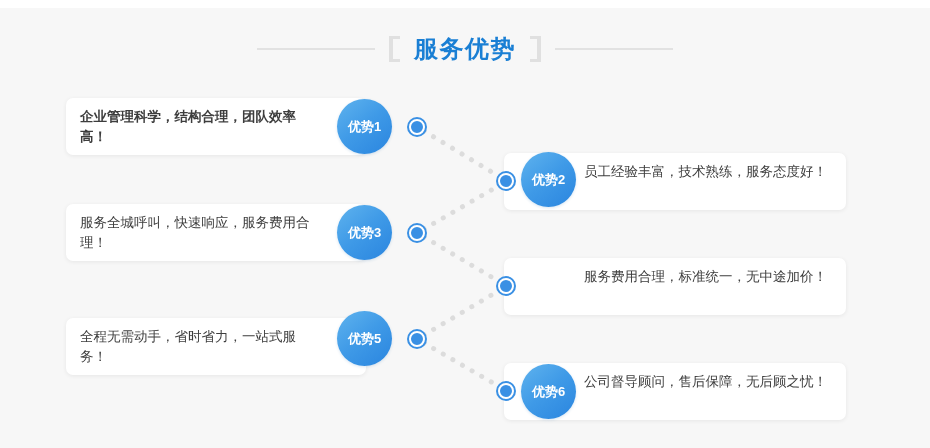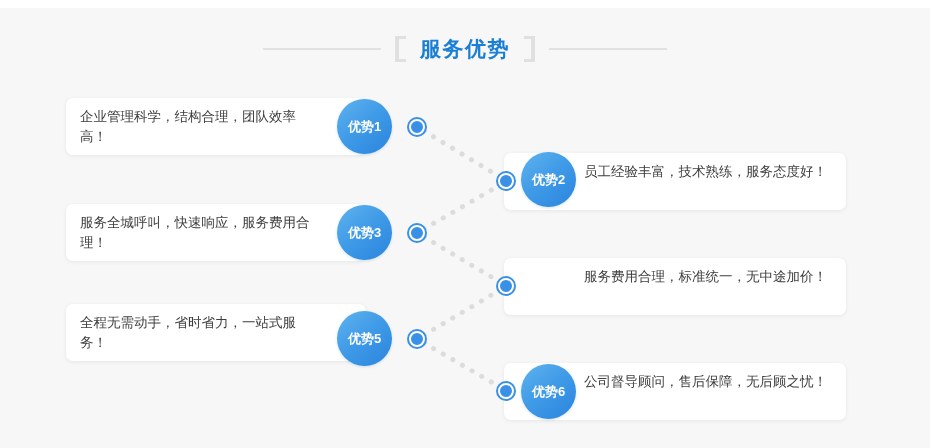--- a/index.html
+++ b/index.html
@@ -59,21 +59,21 @@
     background: #e0e0e0;
   }
   .bracket.left::before { left: 0; top: 0; width: 4px; height: 26px; }
   .bracket.left::after  { left: 0; top: 0; width: 11px; height: 3px; }
   .bracket.left > i     { left: 0; bottom: 0; width: 11px; height: 3px; }
   .bracket.right::before { right: 0; top: 0; width: 4px; height: 26px; }
   .bracket.right::after  { right: 0; top: 0; width: 11px; height: 3px; }
   .bracket.right > i     { right: 0; bottom: 0; width: 11px; height: 3px; }
 
   .title-text {
-    font-size: 21px;
+    font-size: 24px;
     font-weight: bold;
     color: #1a7fd4;
     letter-spacing: 1.5px;
     line-height: 26px;
     white-space: nowrap;
   }
 
   
   .card {
     position: absolute;
@@ -155,21 +155,21 @@
 
     <line x1="424" y1="229" x2="500" y2="185" stroke="#dcdcdc" stroke-width="5" stroke-linecap="round" stroke-dasharray="0.1 11"></line>
 
     <line x1="424" y1="237" x2="500" y2="282" stroke="#dcdcdc" stroke-width="5" stroke-linecap="round" stroke-dasharray="0.1 11"></line>
 
     <line x1="424" y1="335" x2="500" y2="290" stroke="#dcdcdc" stroke-width="5" stroke-linecap="round" stroke-dasharray="0.1 11"></line>
 
     <line x1="424" y1="343" x2="500" y2="387" stroke="#dcdcdc" stroke-width="5" stroke-linecap="round" stroke-dasharray="0.1 11"></line>
   </svg>
 
-  <div class="card left" style="top:98px;">
+  <div class="card left" style="top:98px;font-weight:bold;">
     <span class="card-text">企业管理科学，结构合理，团队效率高！</span>
   </div>
   <div class="badge" style="left:337px; top:99px;">优势1</div>
   <div class="marker" style="left:409px; top:119px;"></div>
 
   <div class="card right" style="top:153px;">
     <span class="card-text">员工经验丰富，技术熟练，服务态度好！</span>
   </div>
   <div class="badge" style="left:521px; top:152px;">优势2</div>
   <div class="marker" style="left:498px; top:173px;"></div>
@@ -178,21 +178,21 @@
     <span class="card-text">服务全城呼叫，快速响应，服务费用合理！</span>
   </div>
   <div class="badge" style="left:337px; top:205px;">优势3</div>
   <div class="marker" style="left:409px; top:225px;"></div>
 
   <div class="card right" style="top:258px;">
     <span class="card-text">服务费用合理，标准统一，无中途加价！</span>
   </div>
   <div class="marker" style="left:498px; top:278px;"></div>
 
-  <div class="card left" style="top:304px;">
+  <div class="card left" style="top:318px;">
     <span class="card-text">全程无需动手，省时省力，一站式服务！</span>
   </div>
   <div class="badge" style="left:337px; top:311px;">优势5</div>
   <div class="marker" style="left:409px; top:331px;"></div>
 
   <div class="card right" style="top:363px;">
     <span class="card-text">公司督导顾问，售后保障，无后顾之忧！</span>
   </div>
   <div class="badge" style="left:521px; top:364px;">优势6</div>
   <div class="marker" style="left:498px; top:383px;"></div>

